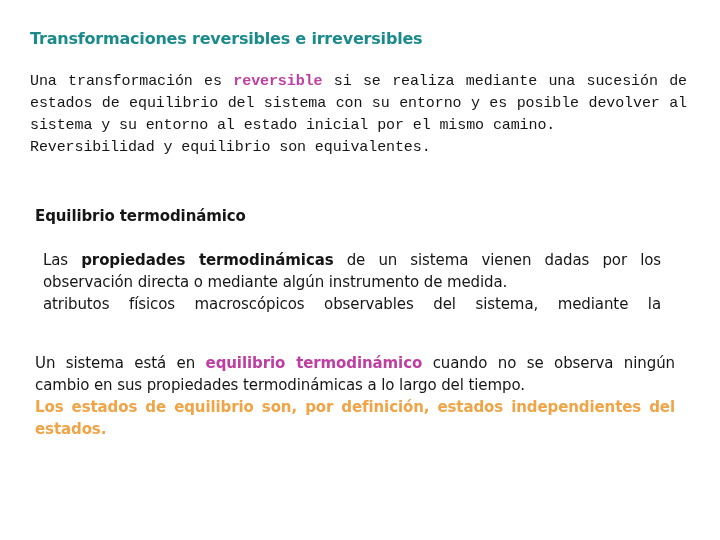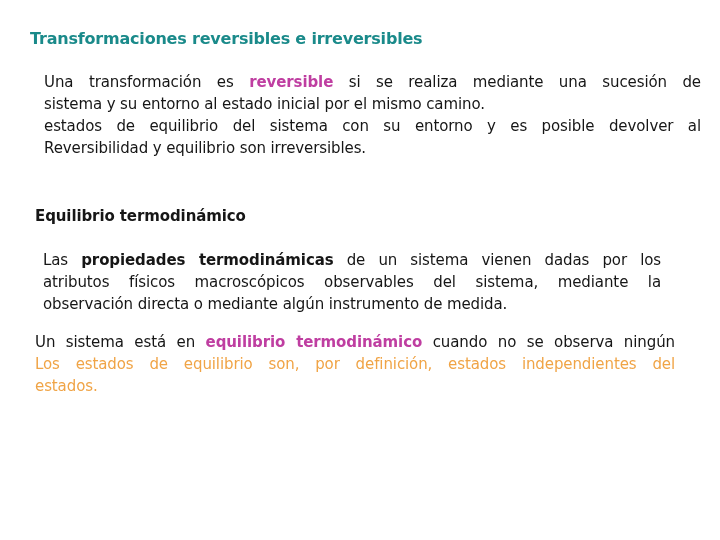--- a/index.html
+++ b/index.html
@@ -28,49 +28,50 @@
     color: var(--teal, #1a8a8a);
   }
 
   .block { letter-spacing: -0.1px; }
   .block .line { white-space: normal; }
   .line.justify {
     text-align: justify;
     text-align-last: justify;
   }
 
-  .p1 { position: absolute; left: 44px; top: 71px;  width: 657px; }
+  .p1 { position: absolute; left: 30px; top: 71px;  width: 657px; font-family: Liberation Mono, monospace; }
   .h1 { position: absolute; left: 35px; top: 205px; font-weight: 700; }
   .p2 { position: absolute; left: 43px; top: 249px; width: 618px; }
-  .p3 { position: absolute; left: 35px; top: 331px; width: 640px; }
+  .p3 { position: absolute; left: 35px; top: 352px; width: 640px; }
 
   .seg-plain   { color: var(--ink, #161616); }
   .seg-bold    { color: var(--ink, #161616); font-weight: 700; }
   .seg-magenta { color: var(--magenta, #bf3ea1); font-weight: 700; }
-  .seg-orange  { color: var(--orange, #f0a446); }
+  .seg-orange  { color: var(--orange, #f0a446); font-weight: bold; }
 </style>
 </head>
 <body>
 
 <div class="slide">
   <div class="title">Transformaciones reversibles e irreversibles</div>
   <div id="content">
       <div class="block p1">
         <div class="line justify"><span class="seg-plain">Una transformación es </span><span class="seg-magenta">reversible</span><span class="seg-plain"> si se realiza mediante una sucesión de</span></div>
+        <div class="line justify"><span class="seg-plain">estados de equilibrio del sistema con su entorno y es posible devolver al</span></div>
         <div class="line"><span class="seg-plain">sistema y su entorno al estado inicial por el mismo camino.</span></div>
-        <div class="line justify"><span class="seg-plain">estados de equilibrio del sistema con su entorno y es posible devolver al</span></div>
-        <div class="line"><span class="seg-plain">Reversibilidad y equilibrio son irreversibles.</span></div>
+        <div class="line"><span class="seg-plain">Reversibilidad y equilibrio son equivalentes.</span></div>
       </div>
       <div class="block h1">
         <div class="line"><span class="seg-bold">Equilibrio termodinámico</span></div>
       </div>
       <div class="block p2">
         <div class="line justify"><span class="seg-plain">Las </span><span class="seg-bold">propiedades termodinámicas</span><span class="seg-plain"> de un sistema vienen dadas por los</span></div>
+        <div class="line"><span class="seg-plain">observación directa o mediante algún instrumento de medida.</span></div>
         <div class="line justify"><span class="seg-plain">atributos físicos macroscópicos observables del sistema, mediante la</span></div>
-        <div class="line"><span class="seg-plain">observación directa o mediante algún instrumento de medida.</span></div>
       </div>
       <div class="block p3">
         <div class="line justify"><span class="seg-plain">Un sistema está en </span><span class="seg-magenta">equilibrio termodinámico</span><span class="seg-plain"> cuando no se observa ningún</span></div>
+        <div class="line"><span class="seg-plain">cambio en sus propiedades termodinámicas a lo largo del tiempo.</span></div>
         <div class="line justify"><span class="seg-orange">Los estados de equilibrio son, por definición, estados independientes del</span></div>
         <div class="line"><span class="seg-orange">estados.</span></div>
       </div>
     </div>
 </div>
 
 </body></html>

